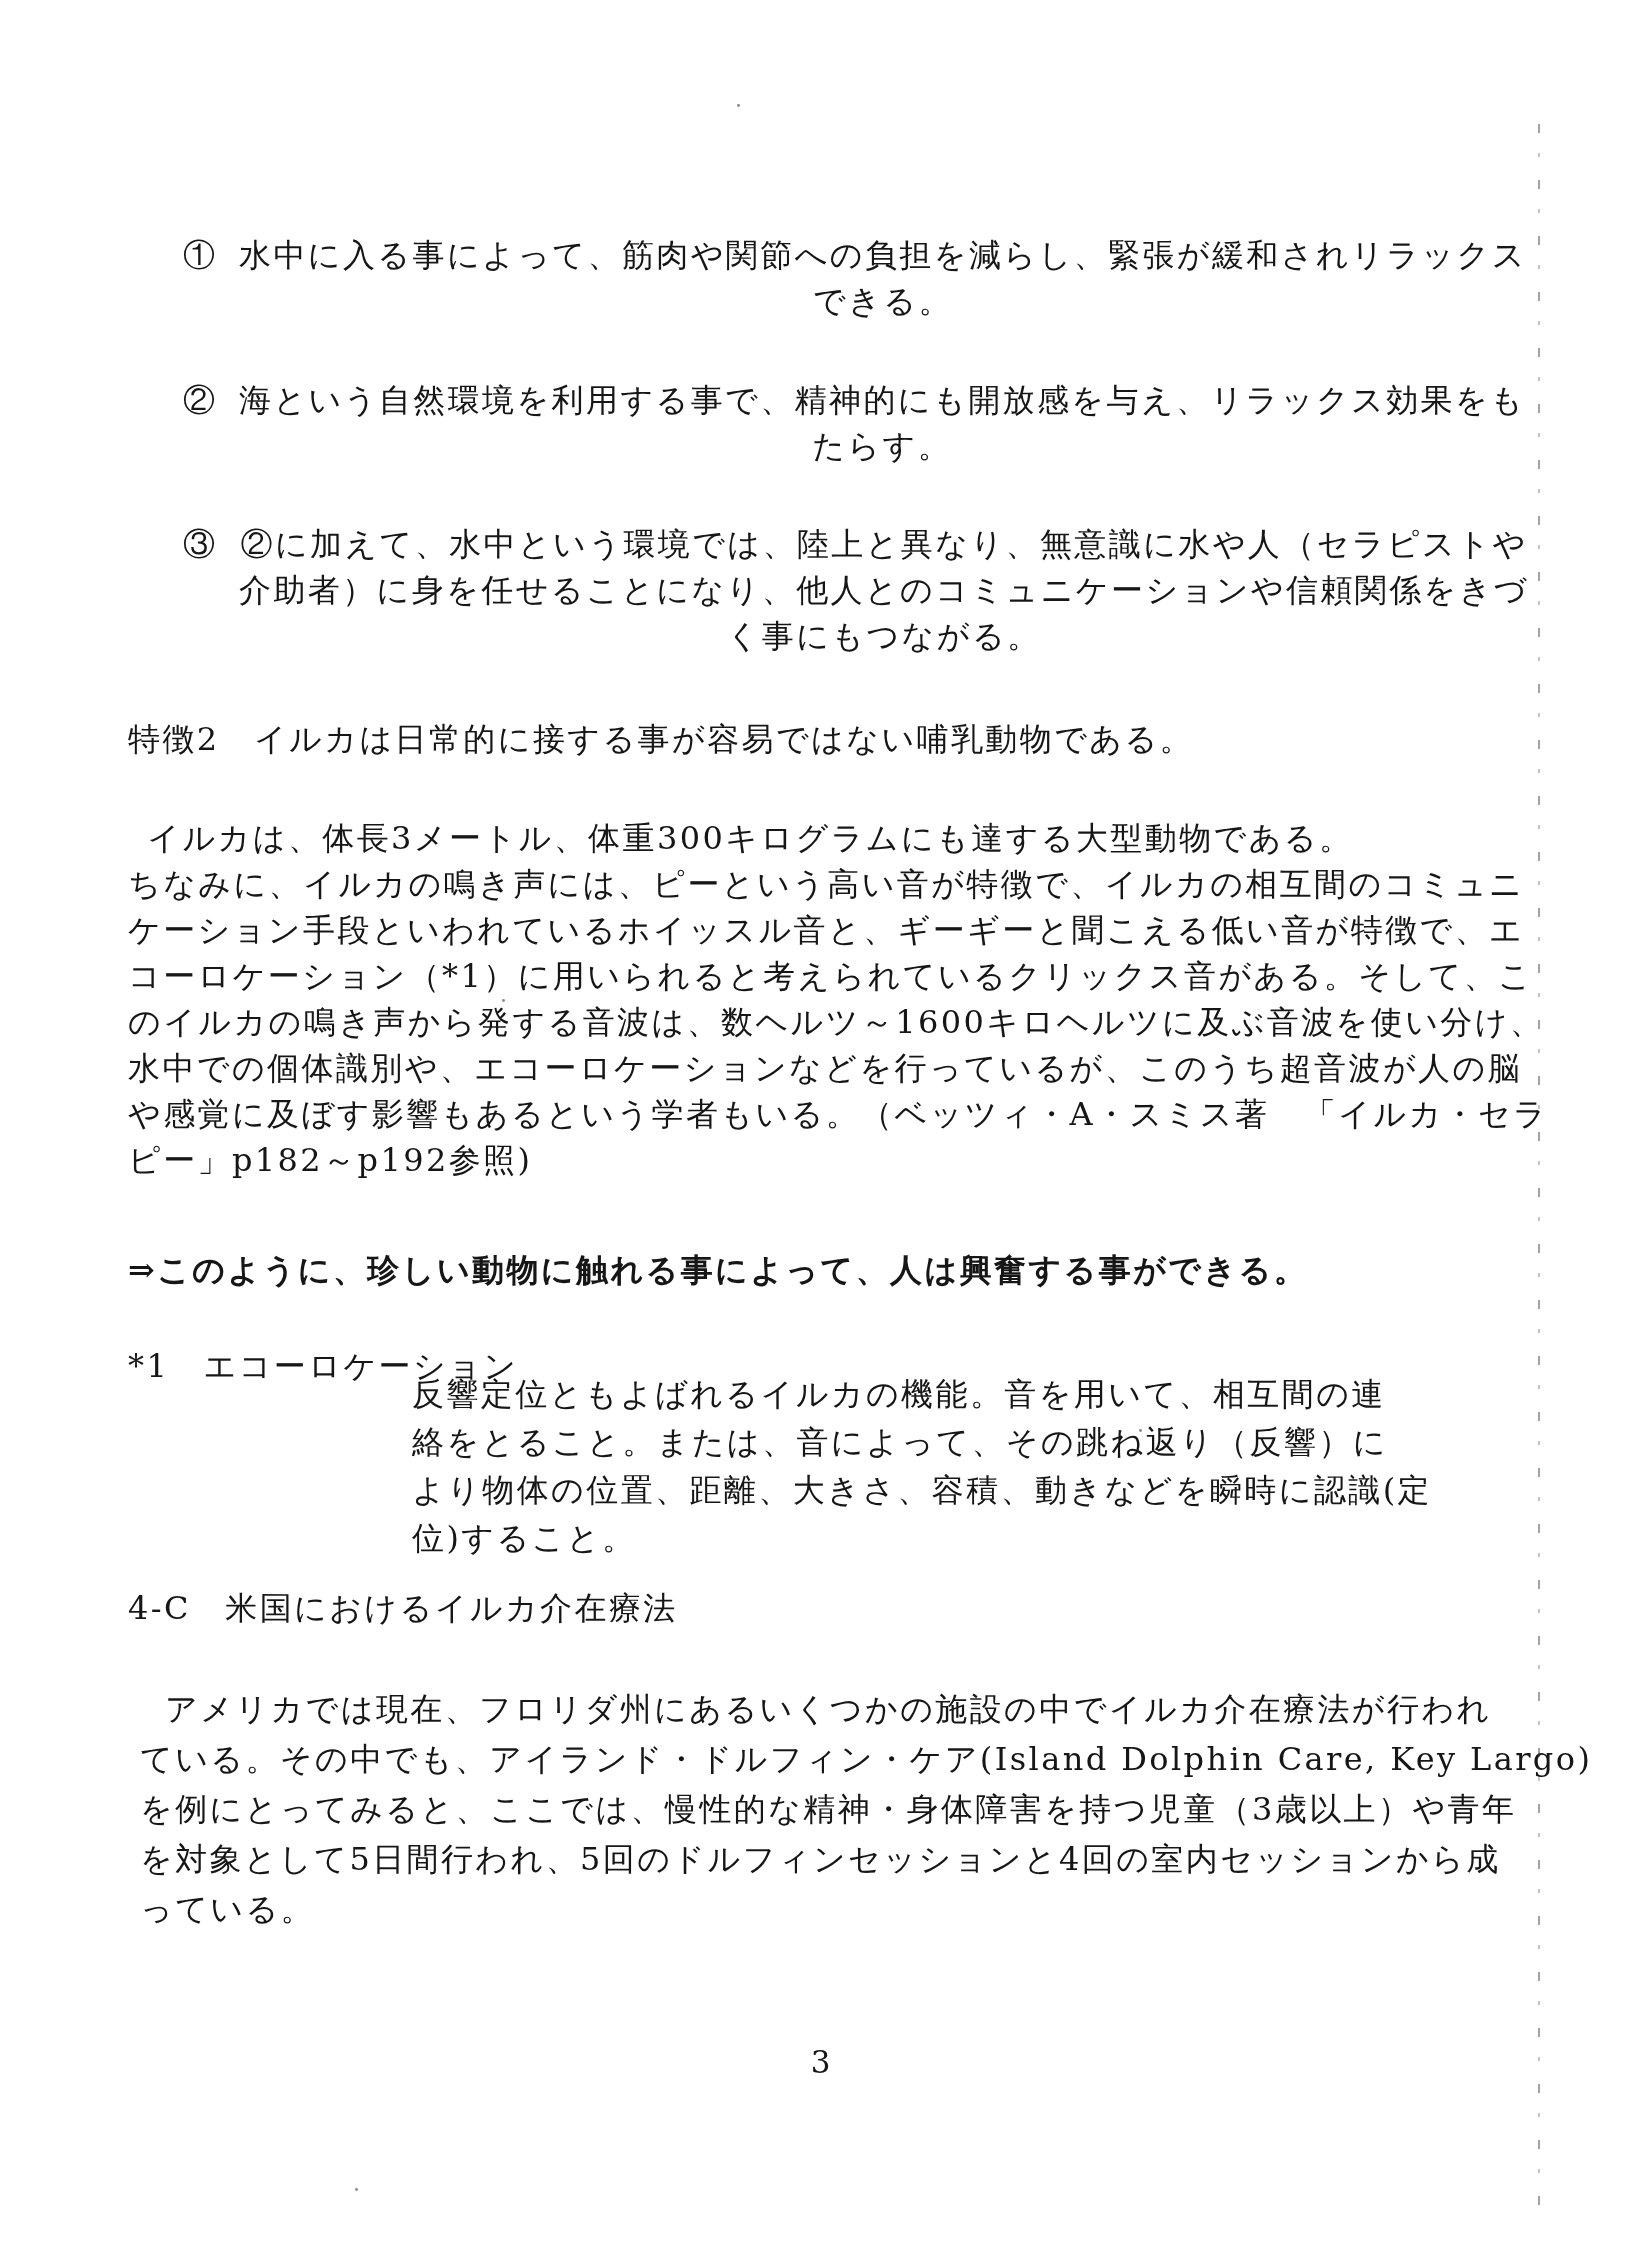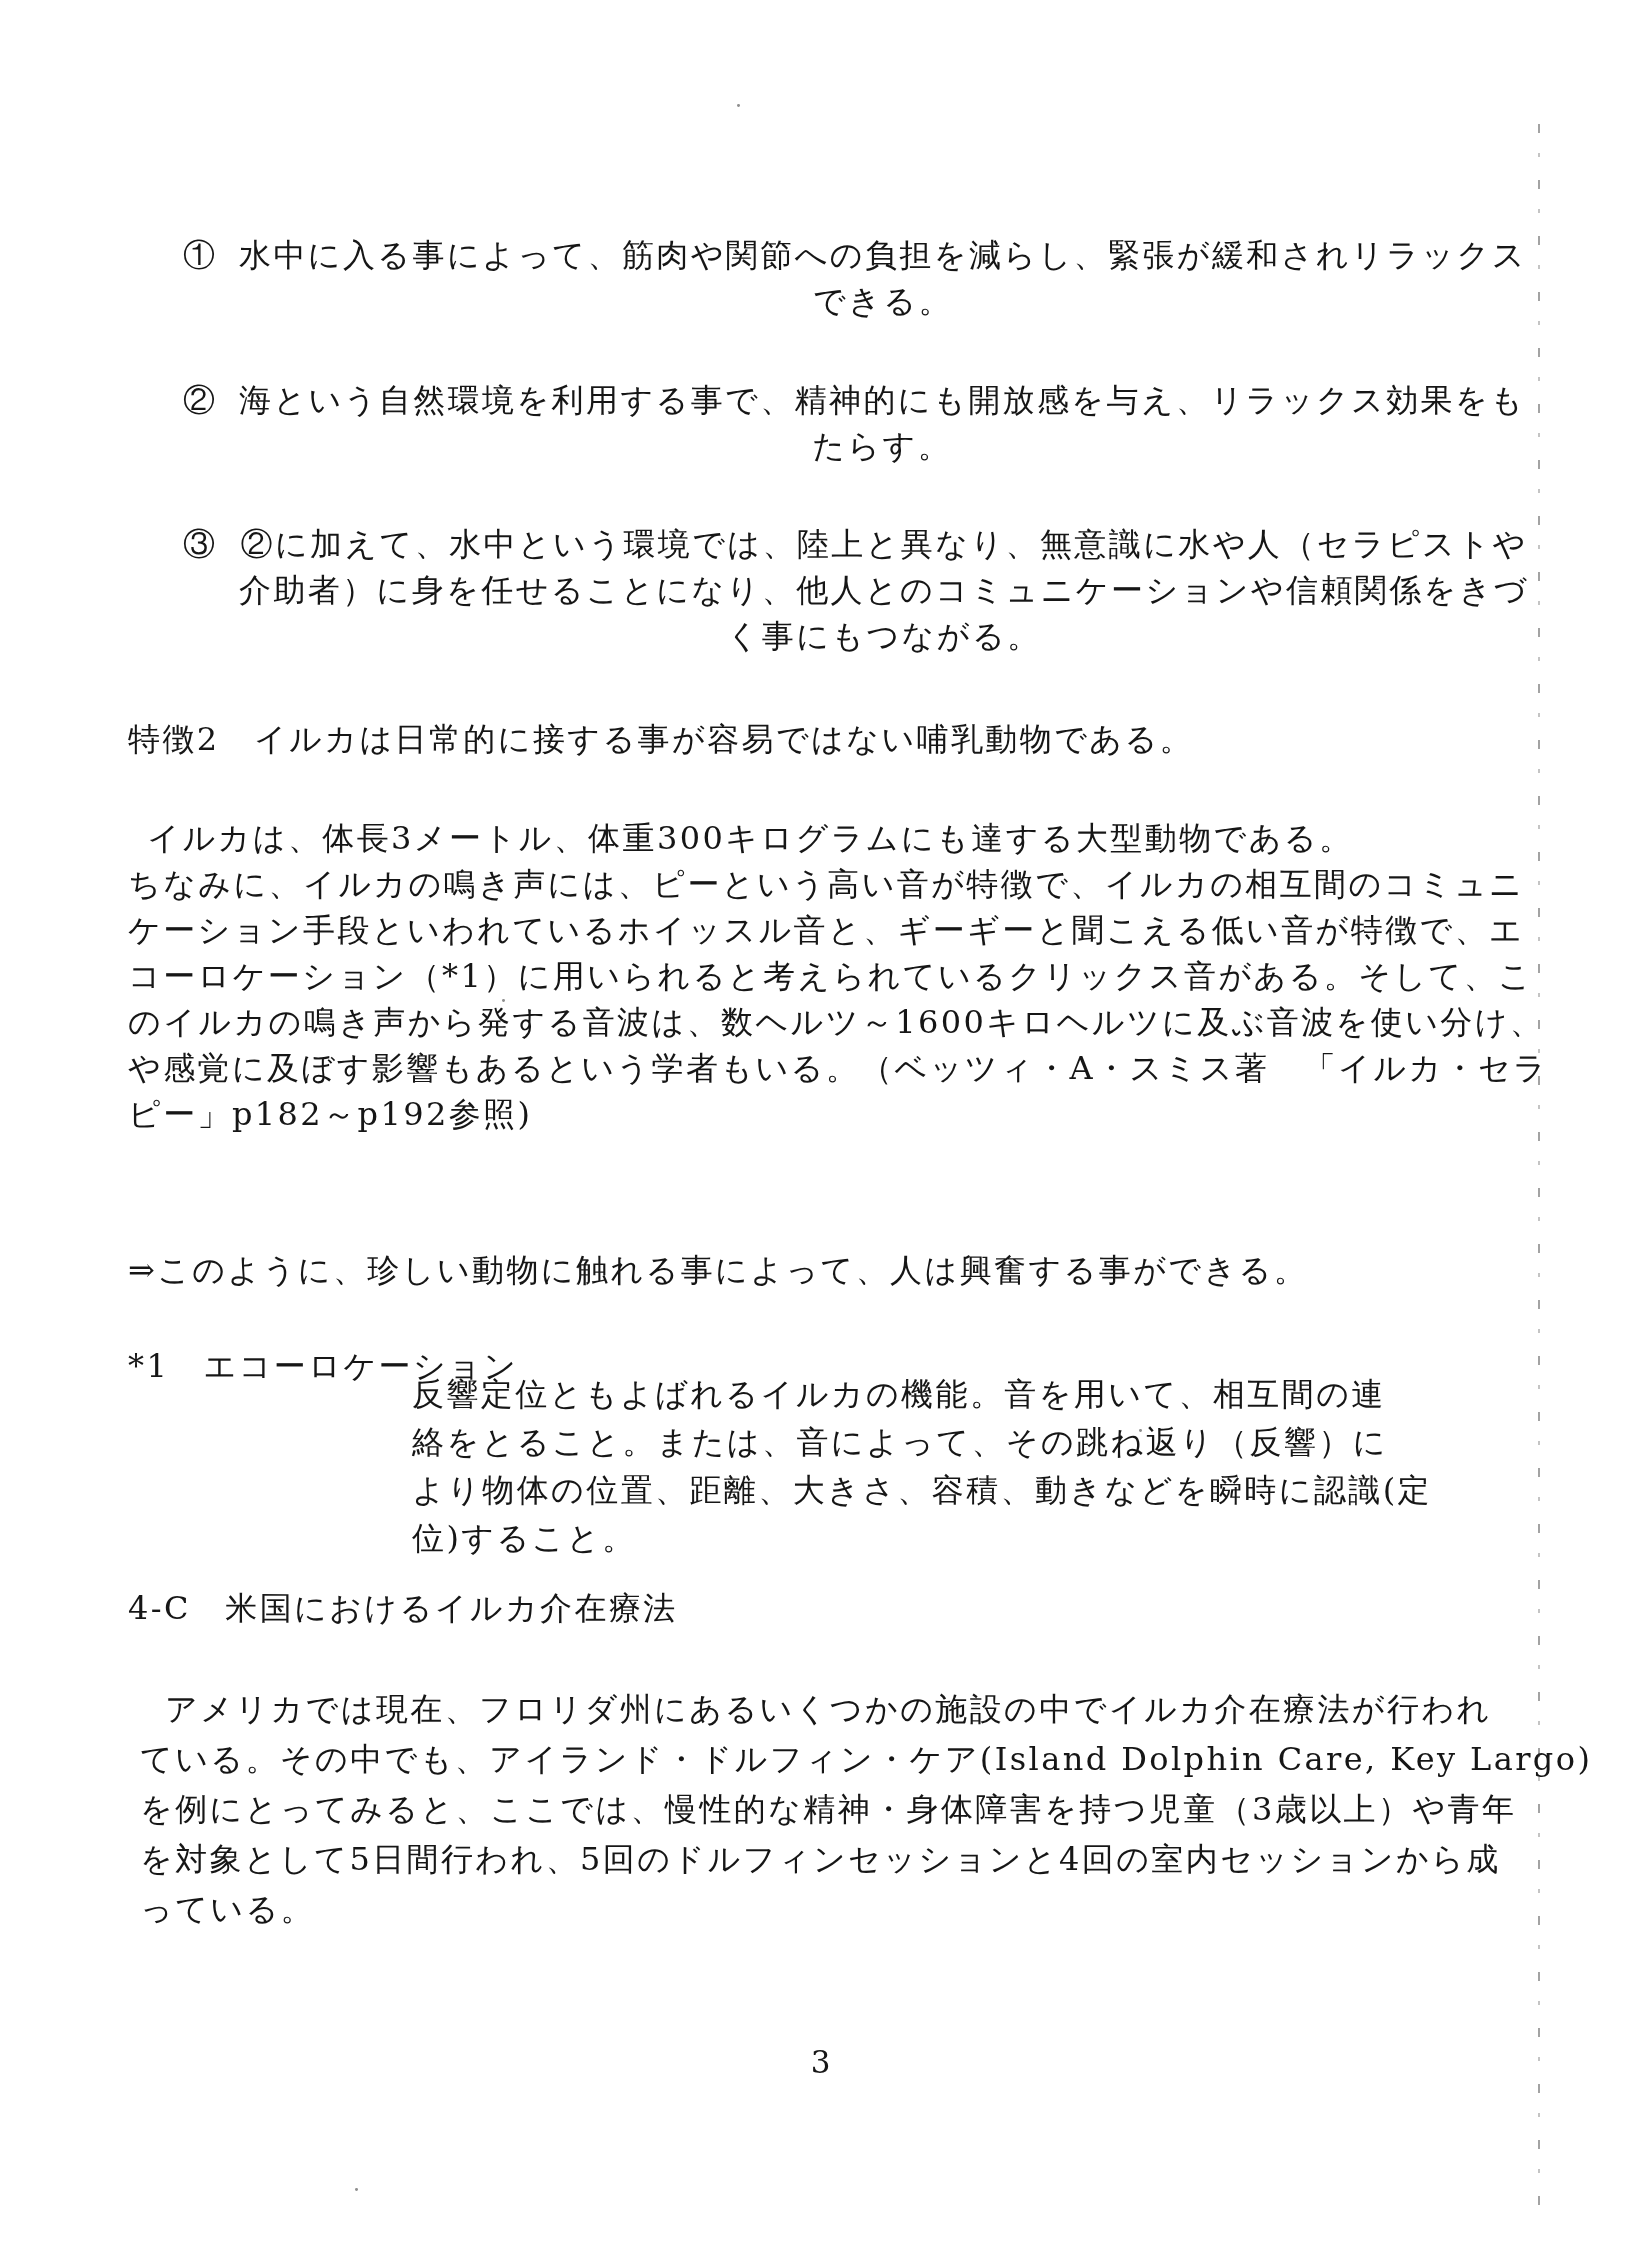--- a/index.html
+++ b/index.html
@@ -87,25 +87,26 @@
   <div class="block" style="top:716px;">
     <div class="line">特徴2　イルカは日常的に接する事が容易ではない哺乳動物である。</div>
   </div>
 
   <div class="block" style="top:815px;">
     <div class="line indent-1">イルカは、体長3メートル、体重300キログラムにも達する大型動物である。</div>
     <div class="line">ちなみに、イルカの鳴き声には、ピーという高い音が特徴で、イルカの相互間のコミュニ</div>
     <div class="line">ケーション手段といわれているホイッスル音と、ギーギーと聞こえる低い音が特徴で、エ</div>
     <div class="line">コーロケーション（*1）に用いられると考えられているクリックス音がある。そして、こ</div>
     <div class="line">のイルカの鳴き声から発する音波は、数ヘルツ～1600キロヘルツに及ぶ音波を使い分け、</div>
+    <div class="line">水中での個体識別や、エコーロケーションなどを行っているが、このうち超音波が人の脳</div>
     <div class="line">や感覚に及ぼす影響もあるという学者もいる。（ベッツィ・A・スミス著　「イルカ・セラ</div>
     <div class="line">ピー」p182～p192参照)</div>
   </div>
 
-  <div class="block" style="top:1247px;">
+  <div class="block" style="top:1247px;font-weight:bold;">
     <div class="line">⇒このように、珍しい動物に触れる事によって、人は興奮する事ができる。</div>
   </div>
 
   <div class="block footnote" style="top:1342px;">
     <span class="fn-label">*1　エコーロケーション</span>
     <div class="fn-lines">
       <div class="line">反響定位ともよばれるイルカの機能。音を用いて、相互間の連</div>
       <div class="line">絡をとること。または、音によって、その跳ね返り（反響）に</div>
       <div class="line">より物体の位置、距離、大きさ、容積、動きなどを瞬時に認識(定</div>
       <div class="line">位)すること。</div>

